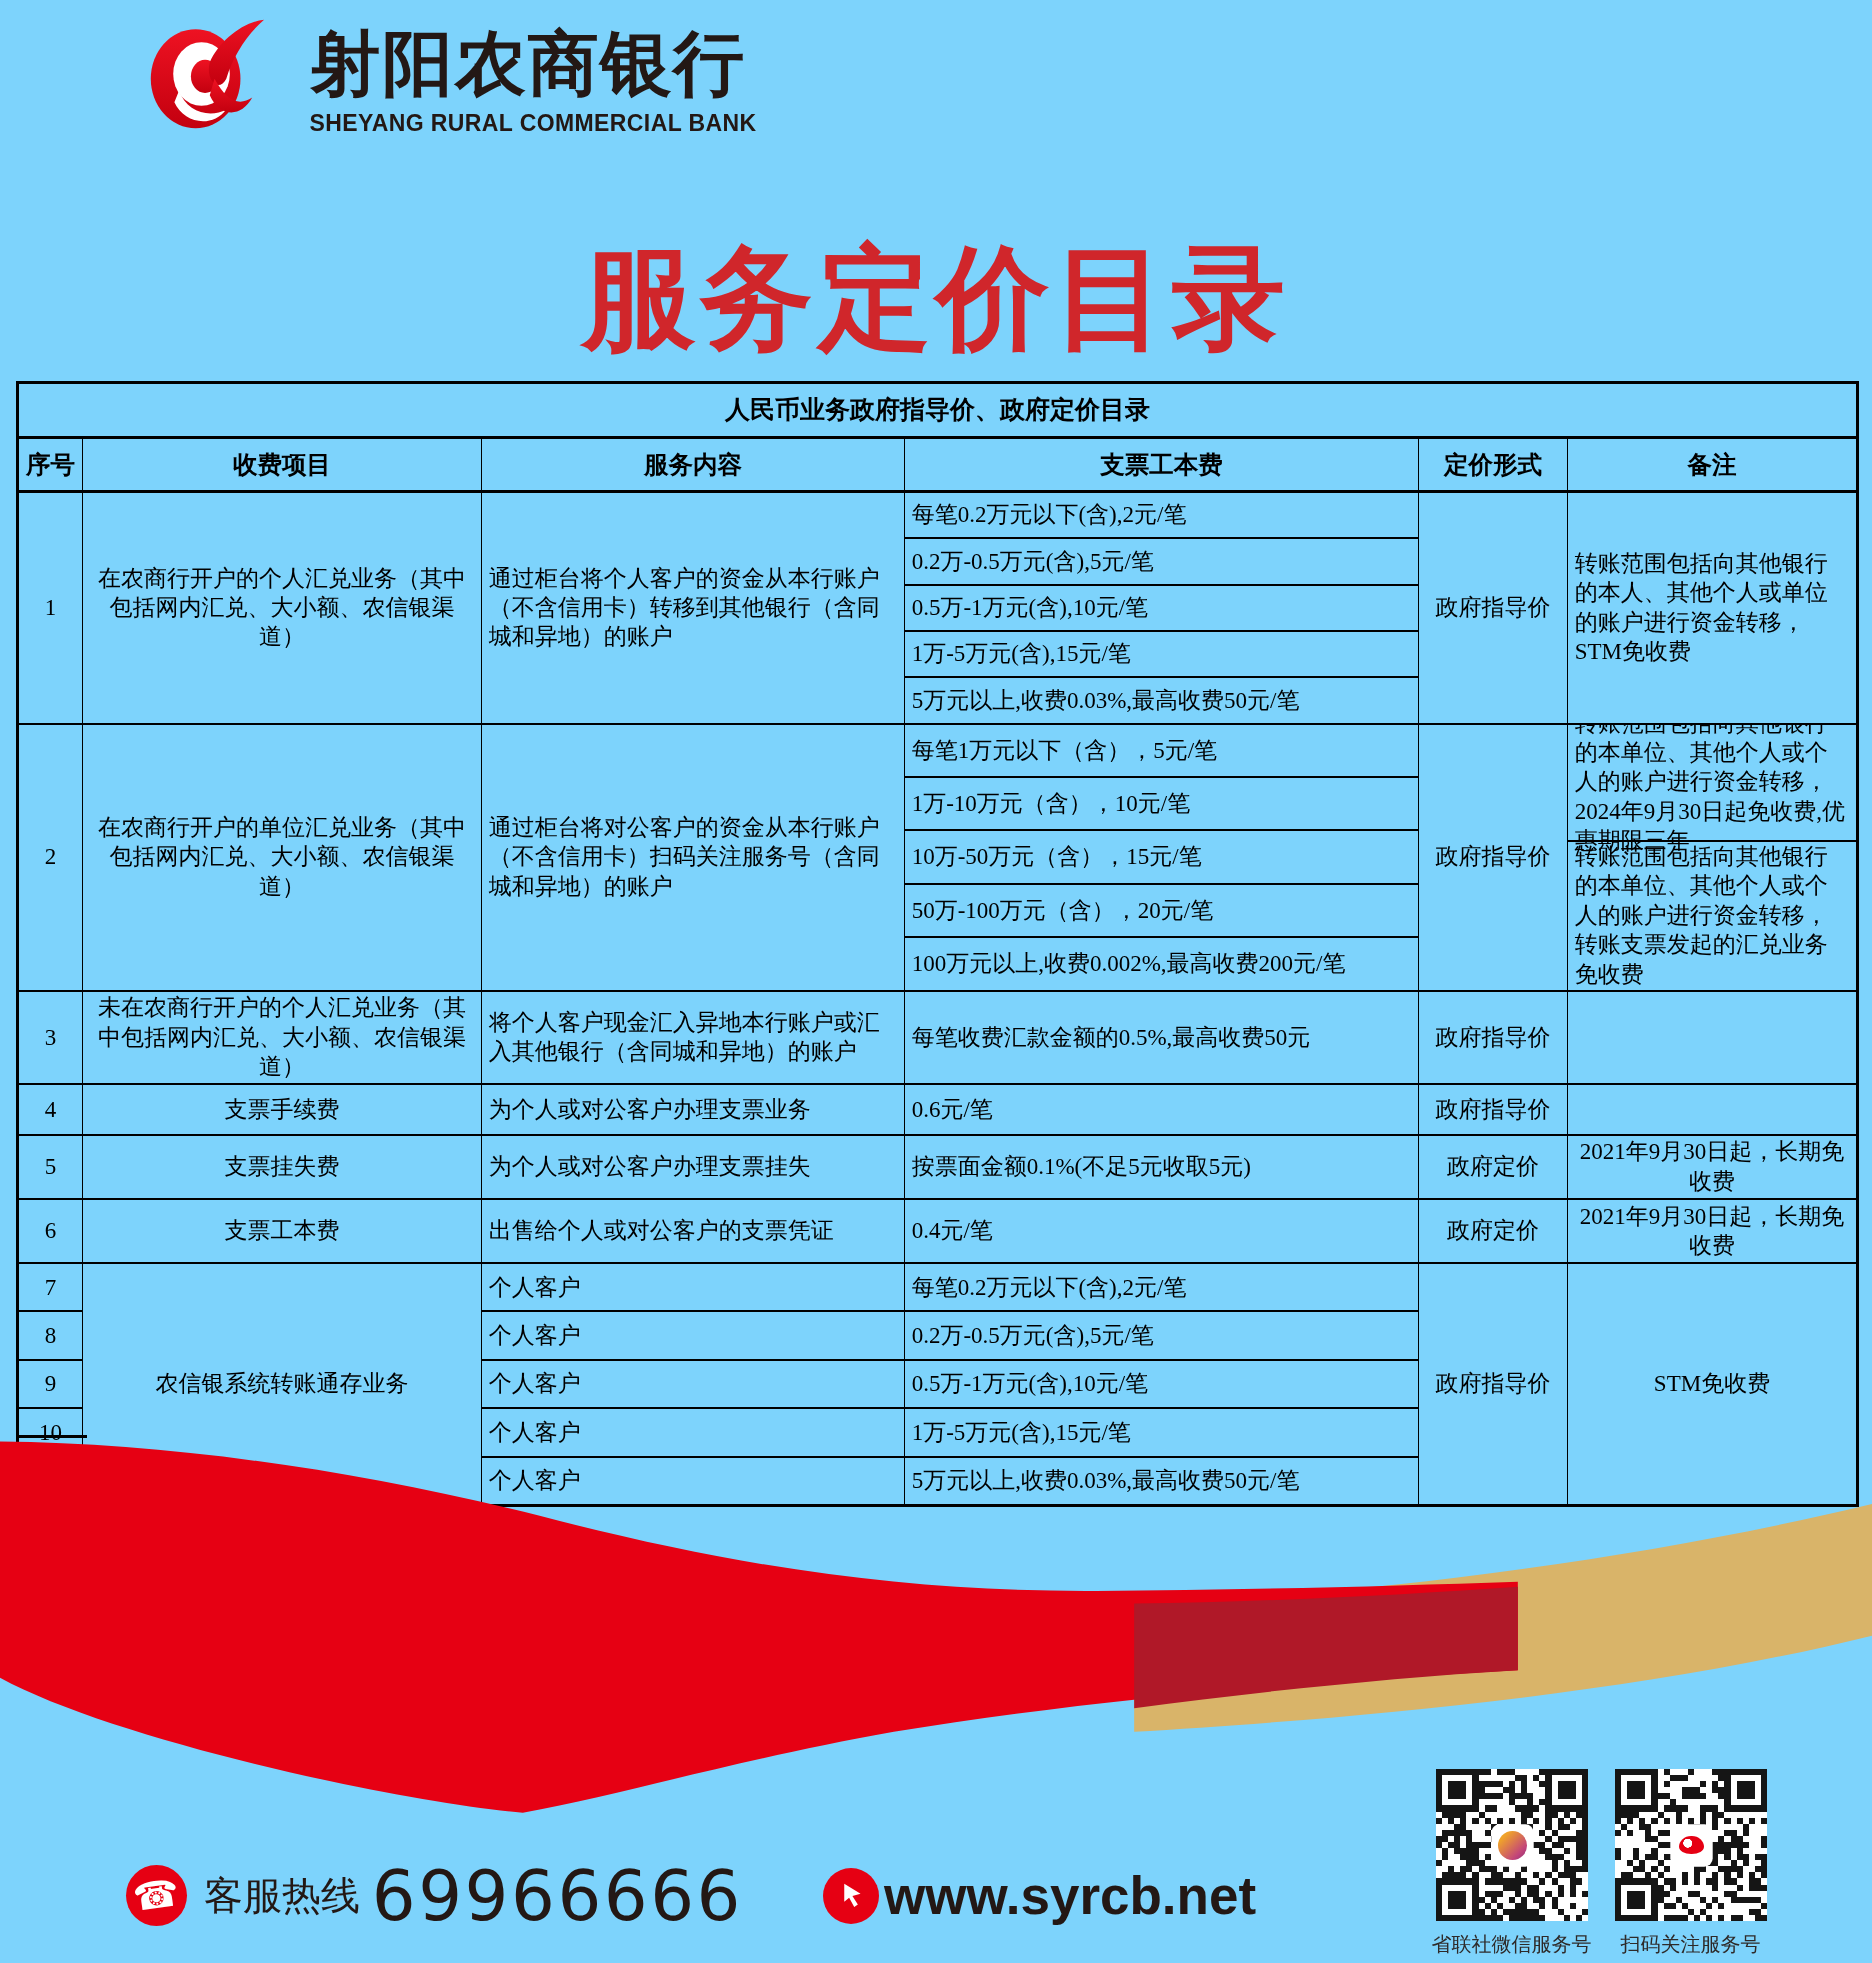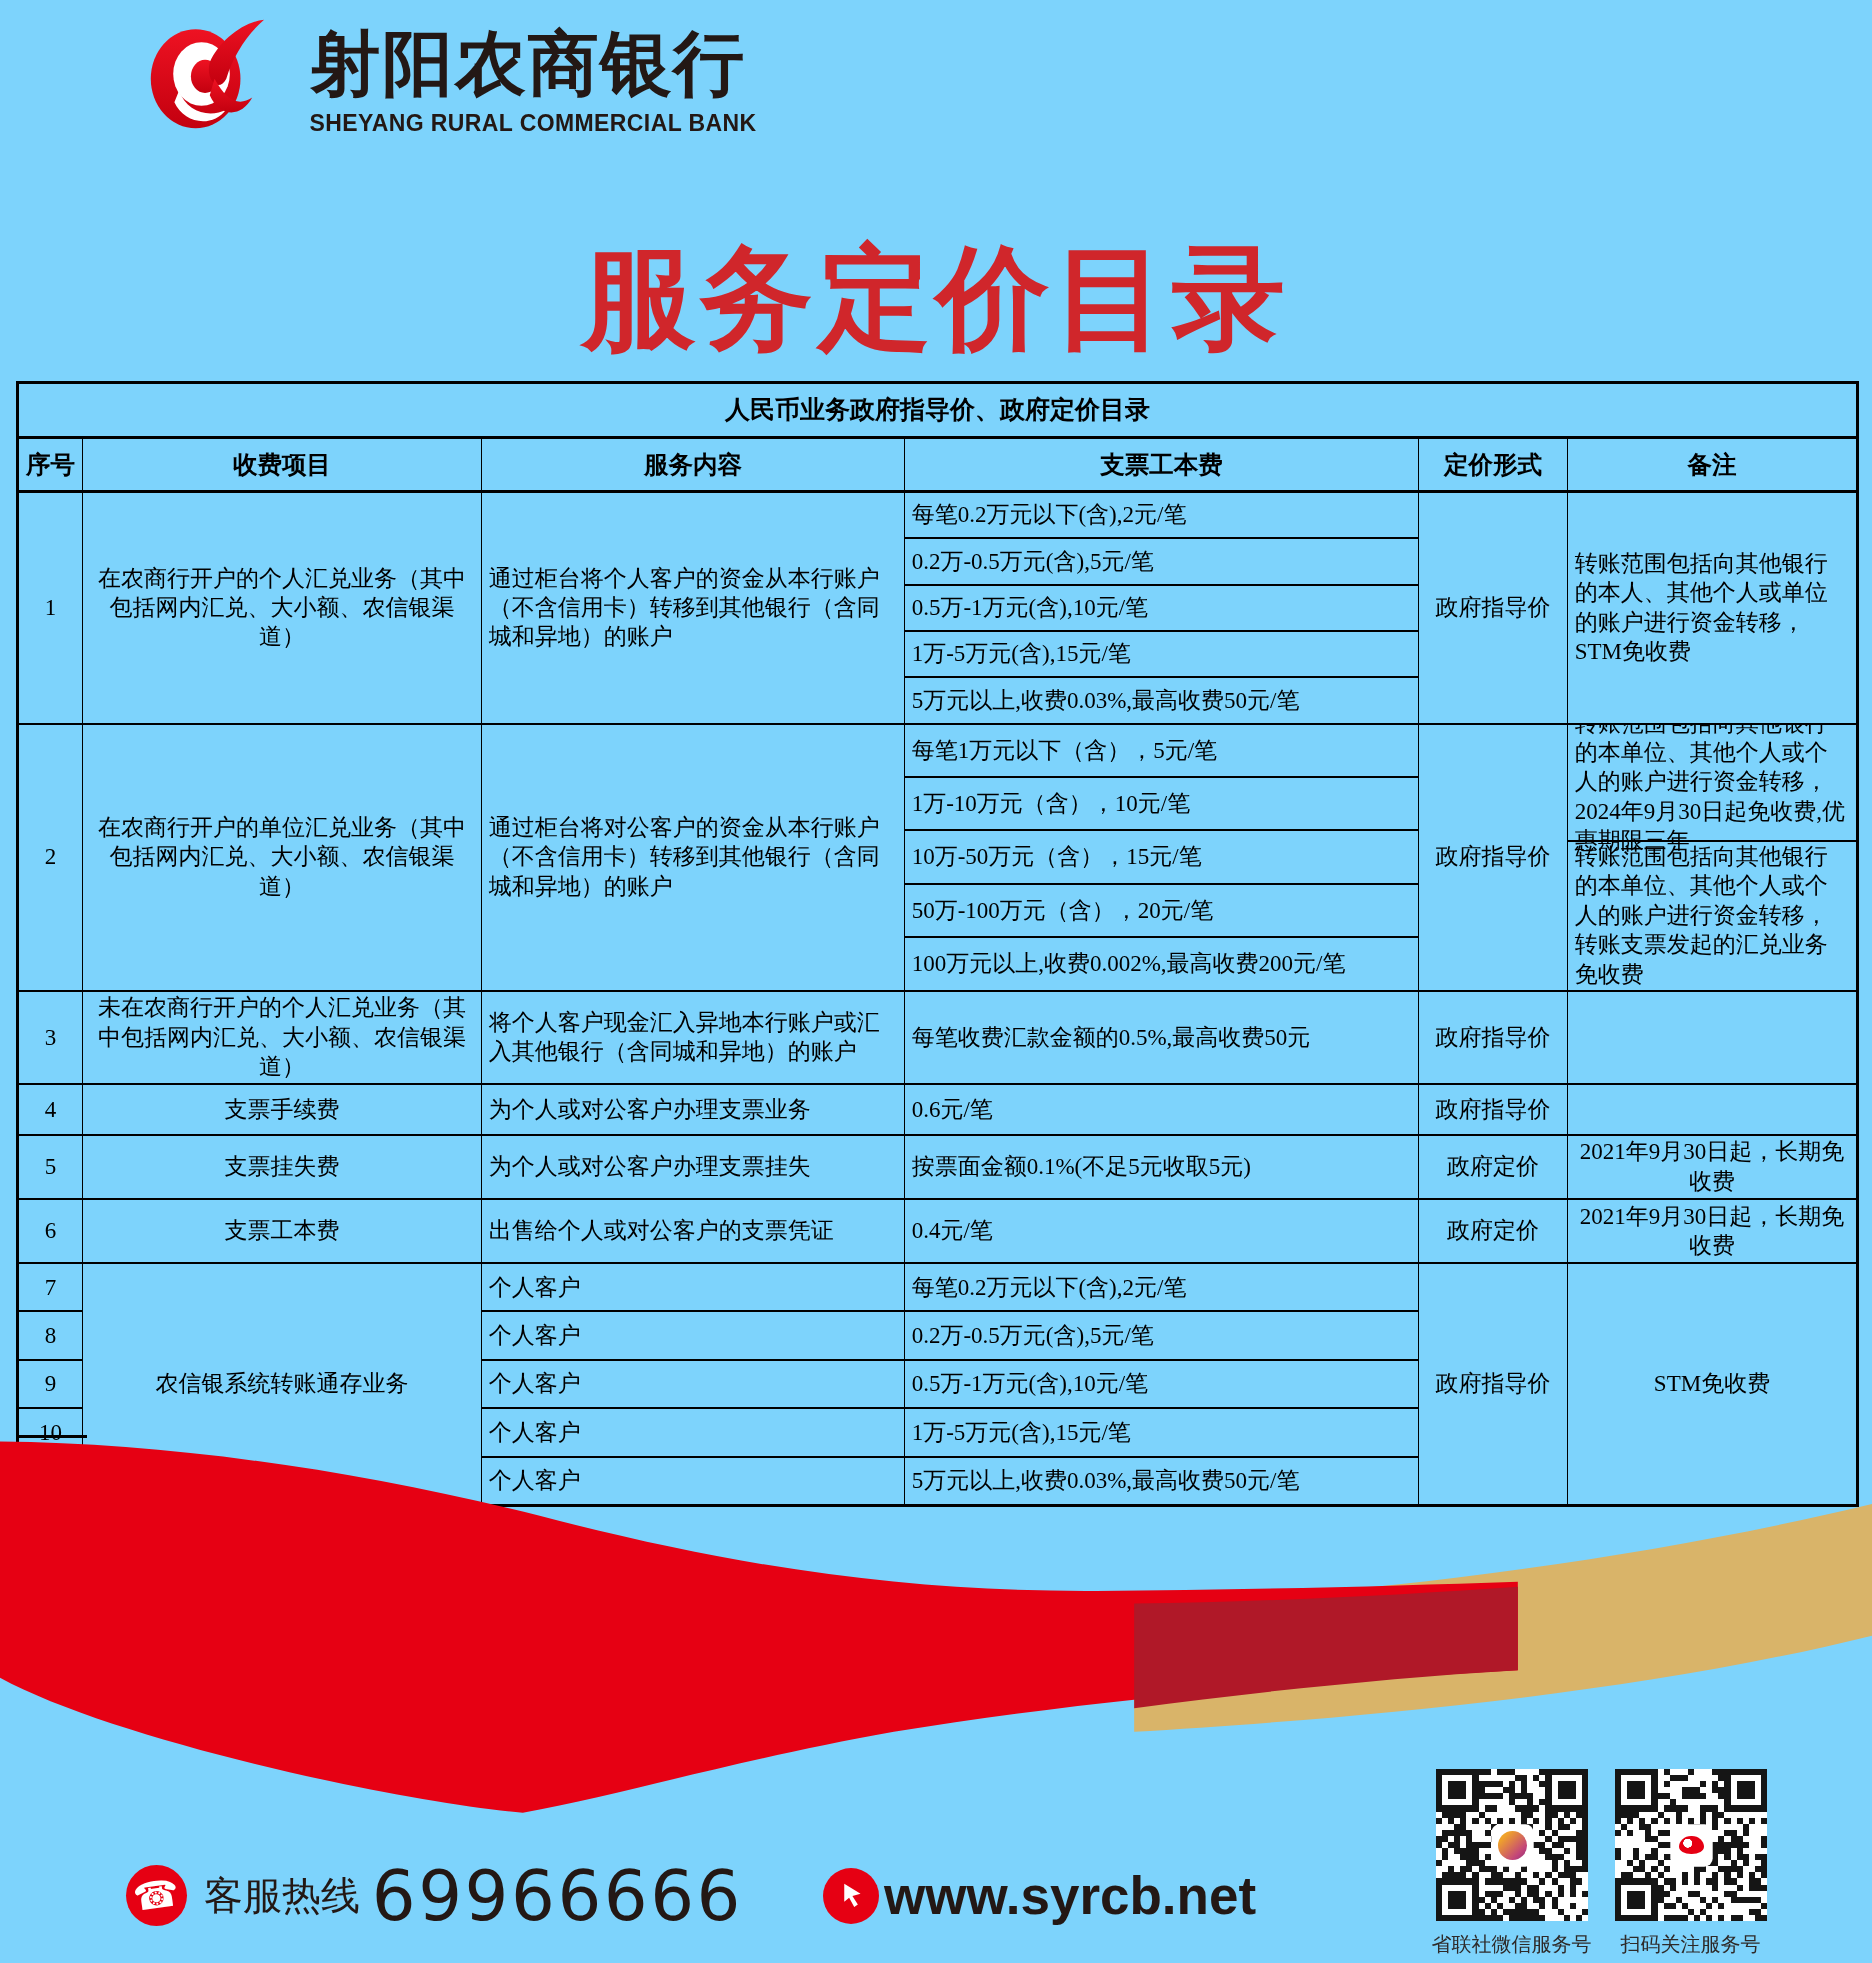--- a/index.html
+++ b/index.html
@@ -141,21 +141,21 @@
     <tr class="h55">
           <td class="c-fee">1万-5万元(含),15元/笔</td>
         </tr>
     <tr class="h55">
           <td class="c-fee">5万元以上,收费0.03%,最高收费50元/笔</td>
         </tr>
 
     <tr class="h63">
       <td class="c-no" rowspan="5">2</td>
       <td class="c-item" rowspan="5">在农商行开户的单位汇兑业务（其中包括网内汇兑、大小额、农信银渠道）</td>
-      <td class="c-svc" rowspan="5">通过柜台将对公客户的资金从本行账户（不含信用卡）转移到其他银行（含同城和异地）的账户</td>
+      <td class="c-svc" rowspan="5">通过柜台将对公客户的资金从本行账户（不含信用卡）扫码关注服务号（含同城和异地）的账户</td>
       <td class="c-fee">每笔1万元以下（含），5元/笔</td>
       <td class="c-price" rowspan="5">政府指导价</td>
       <td class="p0" rowspan="5">
         <div class="note-split">
           <div class="note-a">转账范围包括向其他银行的本单位、其他个人或个人的账户进行资金转移，2024年9月30日起免收费,优惠期限三年</div>
           <div class="note-b">转账范围包括向其他银行的本单位、其他个人或个人的账户进行资金转移，转账支票发起的汇兑业务免收费</div>
         </div>
       </td>
     </tr>
     <tr class="h63">

